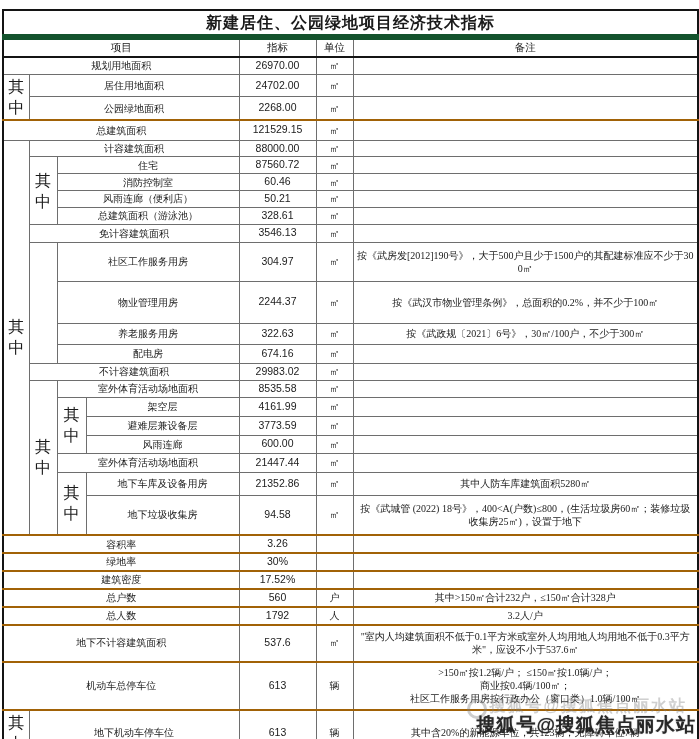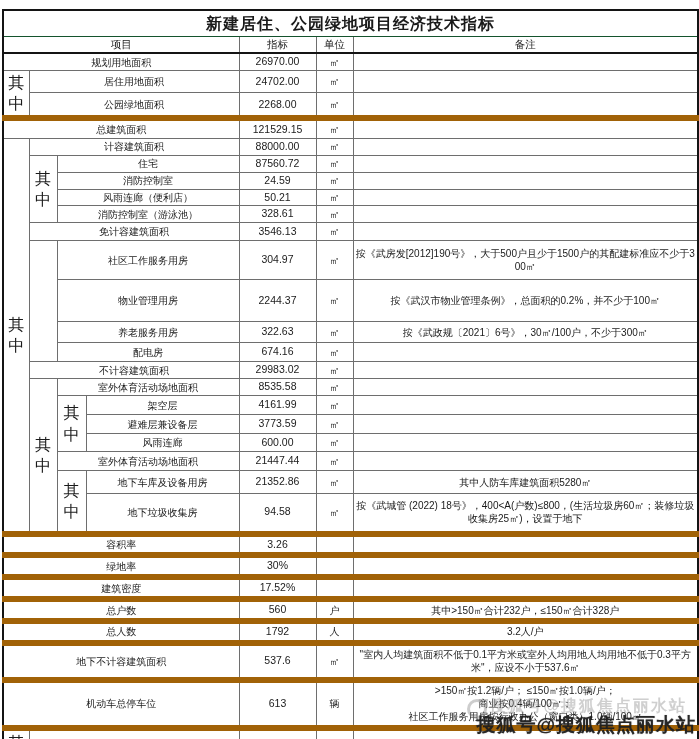--- a/index.html
+++ b/index.html
@@ -13,26 +13,26 @@
     border:2px solid #141414;
   }
   td {
     border:1px solid #6e6e6e;
     text-align:center; vertical-align:middle;
     font-size:10px; line-height:1.32; padding:1px 2px;
     overflow:hidden; word-break:break-all;
   }
   tr.title-row td {
     font-size:16px; font-weight:bold; letter-spacing:1px;
-    border-bottom:1px solid #14532d;
+    border-bottom:6px solid #14532d;
   }
   tr.head-row td { border-bottom:2px solid #141414; font-size:10.5px; }
-  tr.thick td { border-top:6px solid #a16207; }
+  tr.thick td { border-top:2px solid #a16207; }
   td.value-cell { font-size:10.5px; }
-  td.remark-cell { white-space:pre-line; }
+  td.remark-cell { white-space:pre-line;font-family:Liberation Serif, serif; }
   td.group-cell { font-size:16px; }
   .wm-ghost {
     position:absolute; right:12px; bottom:22px;
     font-size:16px; font-weight:bold; letter-spacing:2px;
     color:rgba(130,130,130,0.38); white-space:nowrap; pointer-events:none;
   }
   .wm-ghost-circle {
     position:absolute; right:212px; bottom:20px; width:14px; height:14px;
     border:3px solid rgba(130,130,130,0.40); border-radius:50%; pointer-events:none;
   }
@@ -110,34 +110,34 @@
   <tr style="height:15px">
     <td class="group-cell" rowspan="4">其中</td>
     <td colspan="2">住宅</td>
     <td class="value-cell">87560.72</td>
     <td>㎡</td>
     <td class="remark-cell"></td>
   </tr>
 
   <tr style="height:15px">
     <td colspan="2">消防控制室</td>
-    <td class="value-cell">24.59</td>
+    <td class="value-cell">60.46</td>
     <td>㎡</td>
     <td class="remark-cell"></td>
   </tr>
 
   <tr style="height:15px">
     <td colspan="2">风雨连廊（便利店）</td>
     <td class="value-cell">50.21</td>
     <td>㎡</td>
     <td class="remark-cell"></td>
   </tr>
 
   <tr style="height:16px">
-    <td colspan="2">消防控制室（游泳池）</td>
+    <td colspan="2">总建筑面积（游泳池）</td>
     <td class="value-cell">328.61</td>
     <td>㎡</td>
     <td class="remark-cell"></td>
   </tr>
 
   <tr style="height:18px">
     <td colspan="3">免计容建筑面积</td>
     <td class="value-cell">3546.13</td>
     <td>㎡</td>
     <td class="remark-cell"></td>

